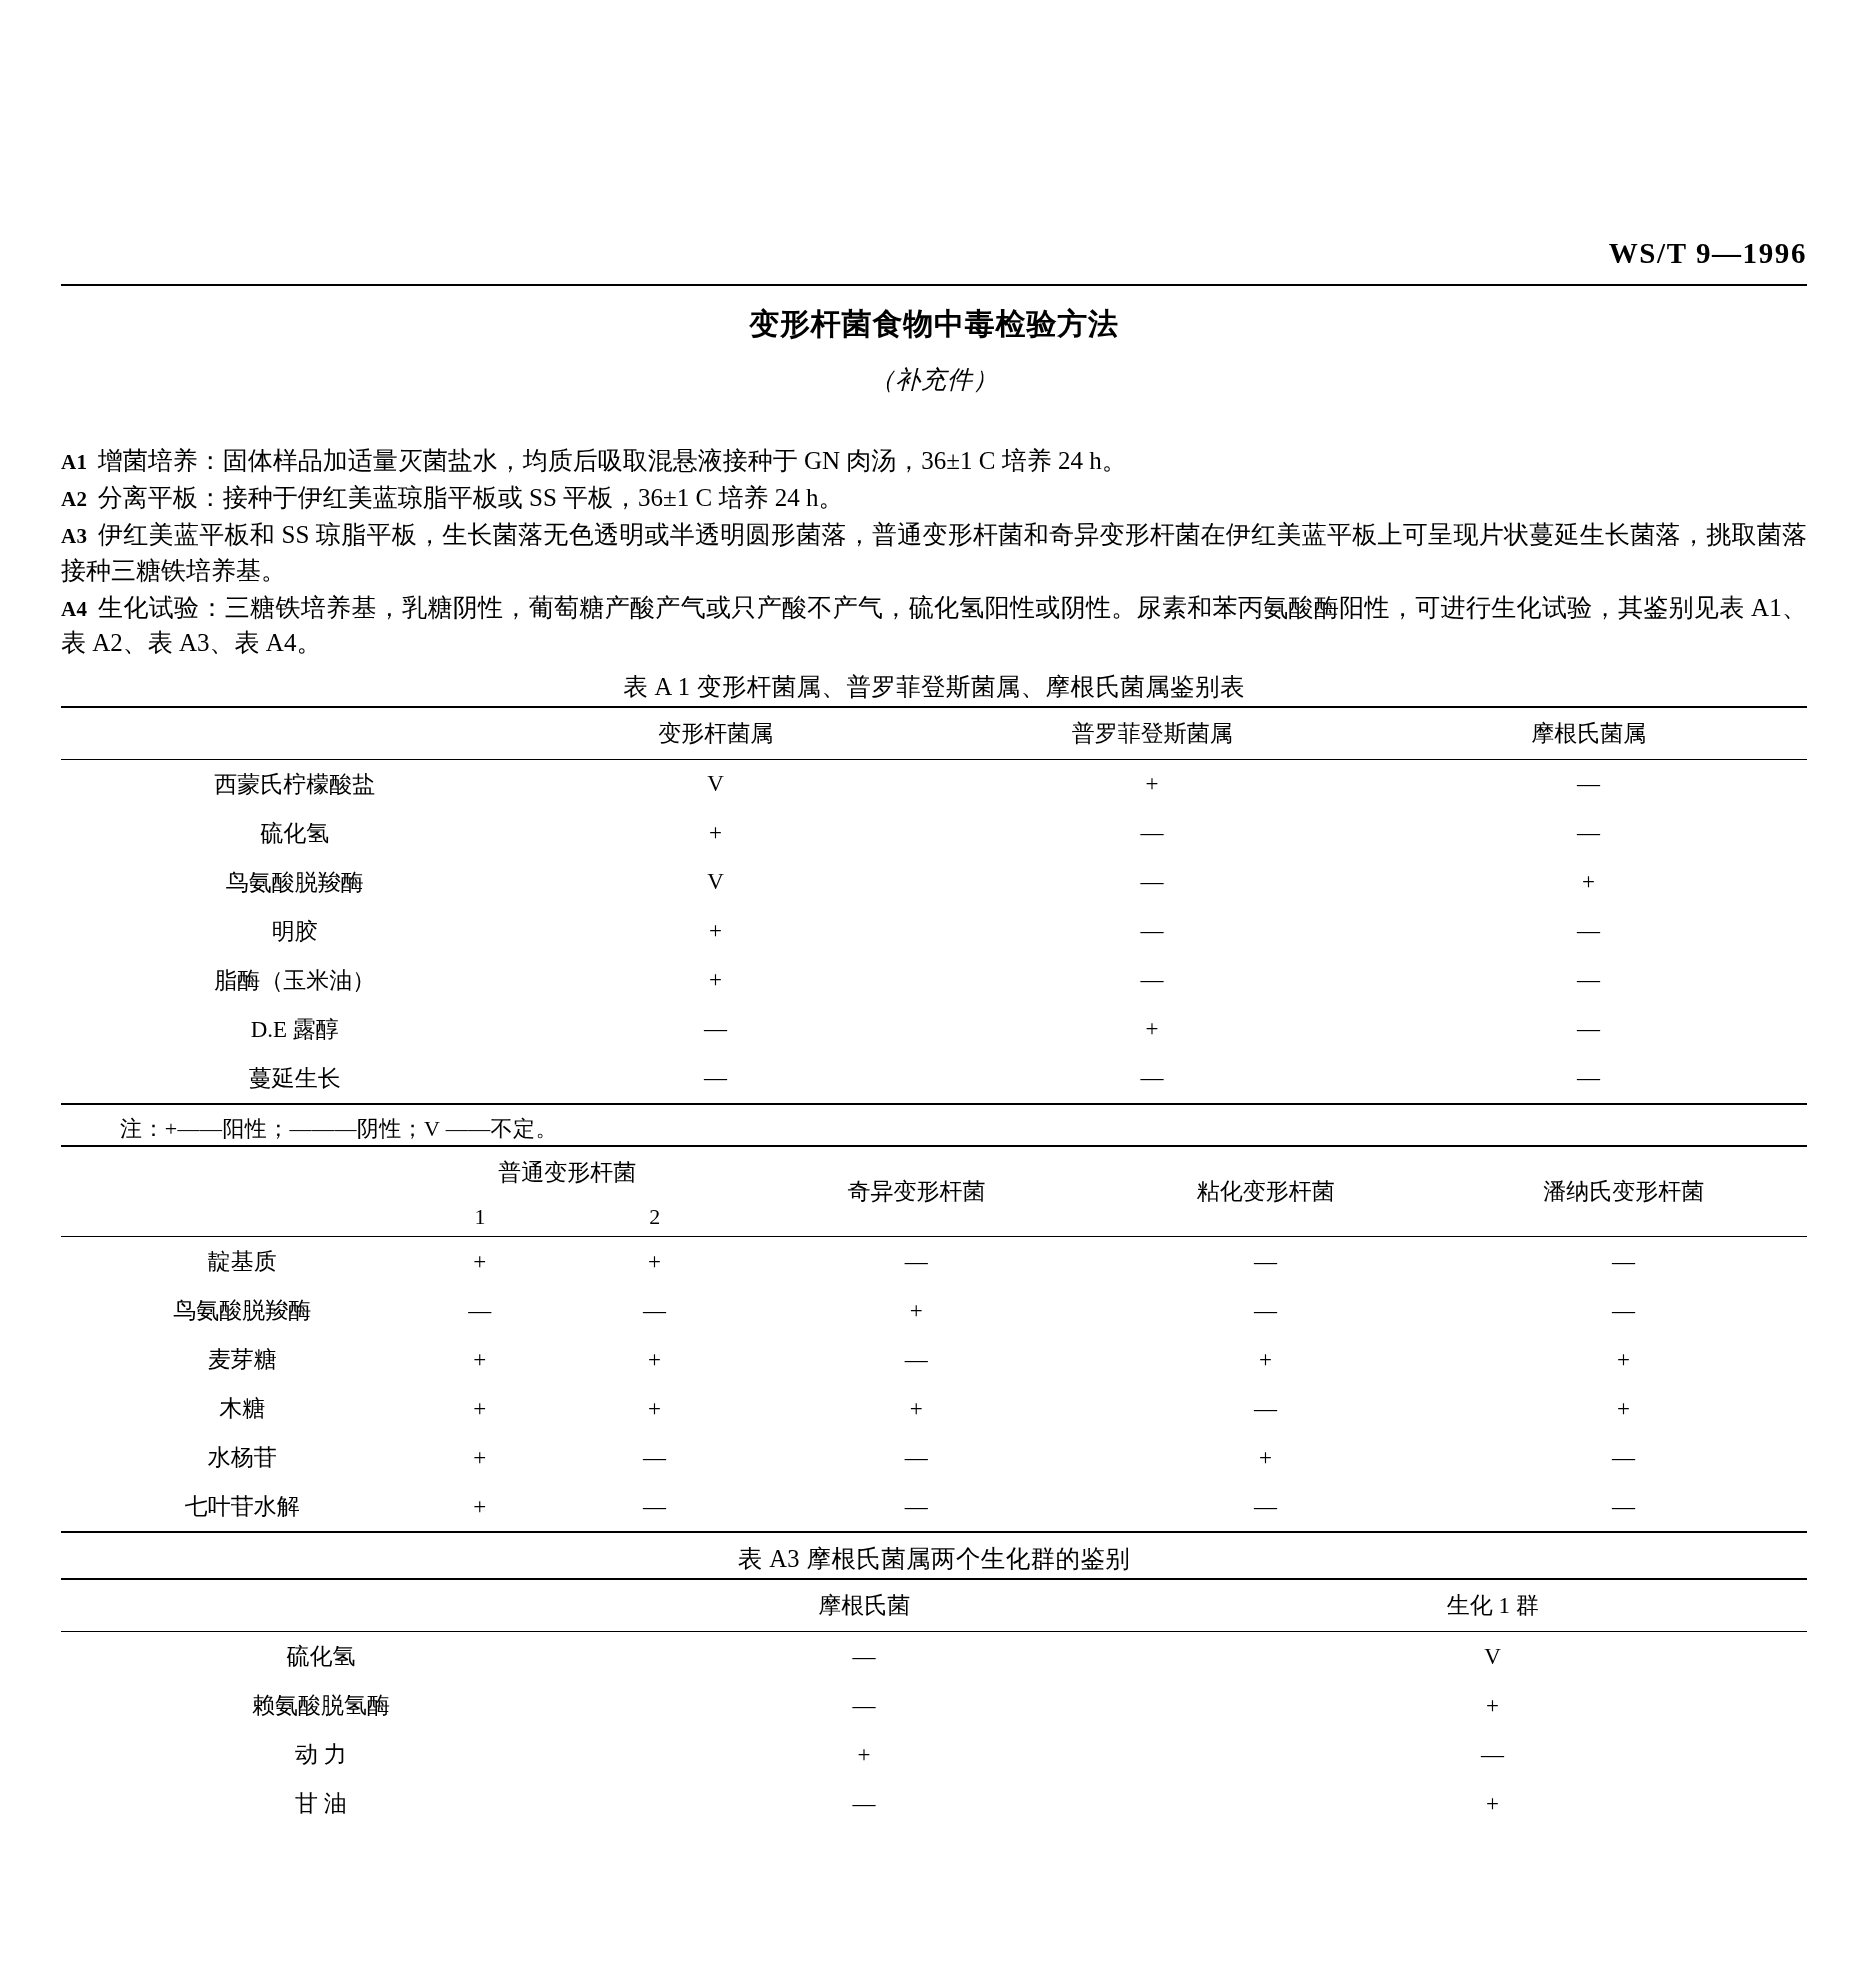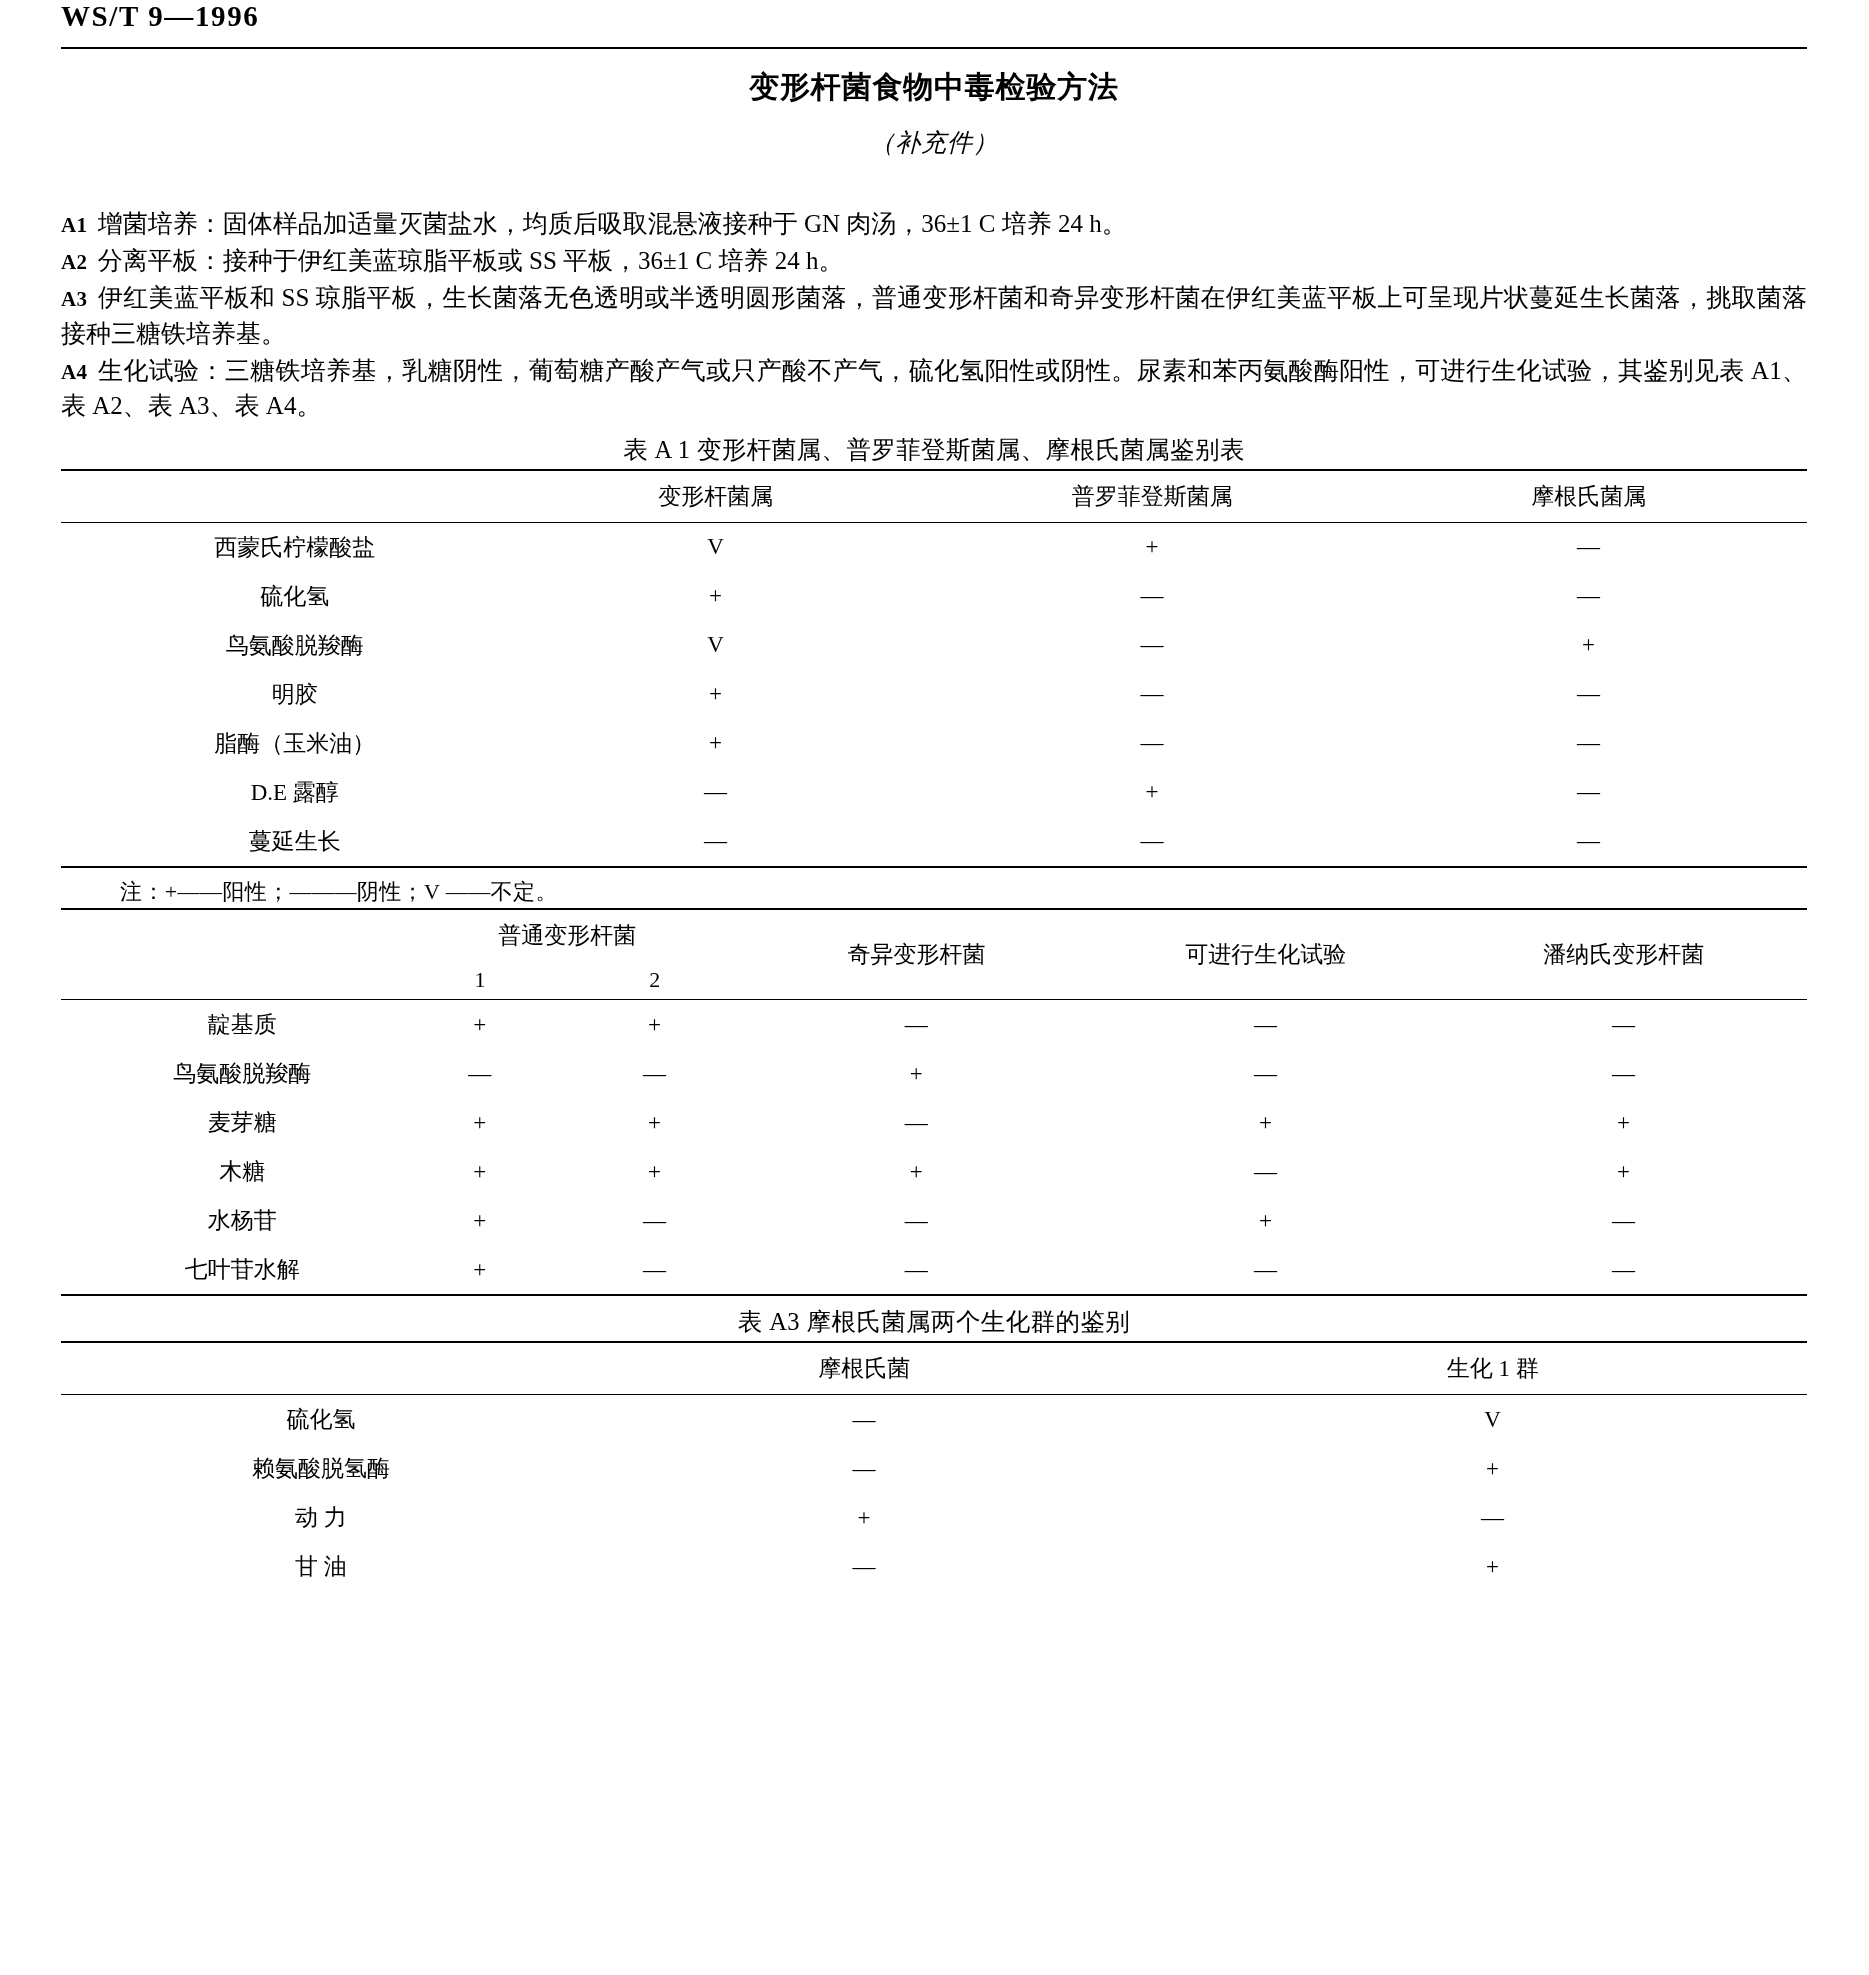--- a/index.html
+++ b/index.html
@@ -23,21 +23,22 @@
   }
   .content {
     position: absolute;
     left: 61px;
     top: 0;
     width: 1746px;
   }
 
   
   .doc-header {
-    text-align: left;
+    margin-top: 237px;
+    text-align: right;
     font-size: 29px;
     letter-spacing: 1.6px;
     font-weight: bold;
     font-family: "Liberation Serif", "DejaVu Serif", serif;
   }
   .header-rule {
     margin-top: 14.2px;
     border-top: 2.4px solid #000;
     width: 100%;
   }
@@ -233,21 +234,21 @@
           <col style="width:10%">
         <col style="width:20%">
           <col style="width:20%">
           <col style="width:21%">
       </colgroup>
       <thead>
         <tr class="hdr-row">
           <td class="rule-thick"></td>
           <td class="rule-thick" colspan="2">普通变形杆菌</td>
           <td class="rule-thick" rowspan="2">奇异变形杆菌</td>
-          <td class="rule-thick" rowspan="2">可进行生化试验</td>
+          <td class="rule-thick" rowspan="2">粘化变形杆菌</td>
           <td class="rule-thick" rowspan="2">潘纳氏变形杆菌</td>
         </tr>
         <tr class="hdr-row2">
           <td></td>
           <td>1</td>
           <td>2</td>
         </tr>
       </thead>
       <tbody>
         <tr class="data-row">

